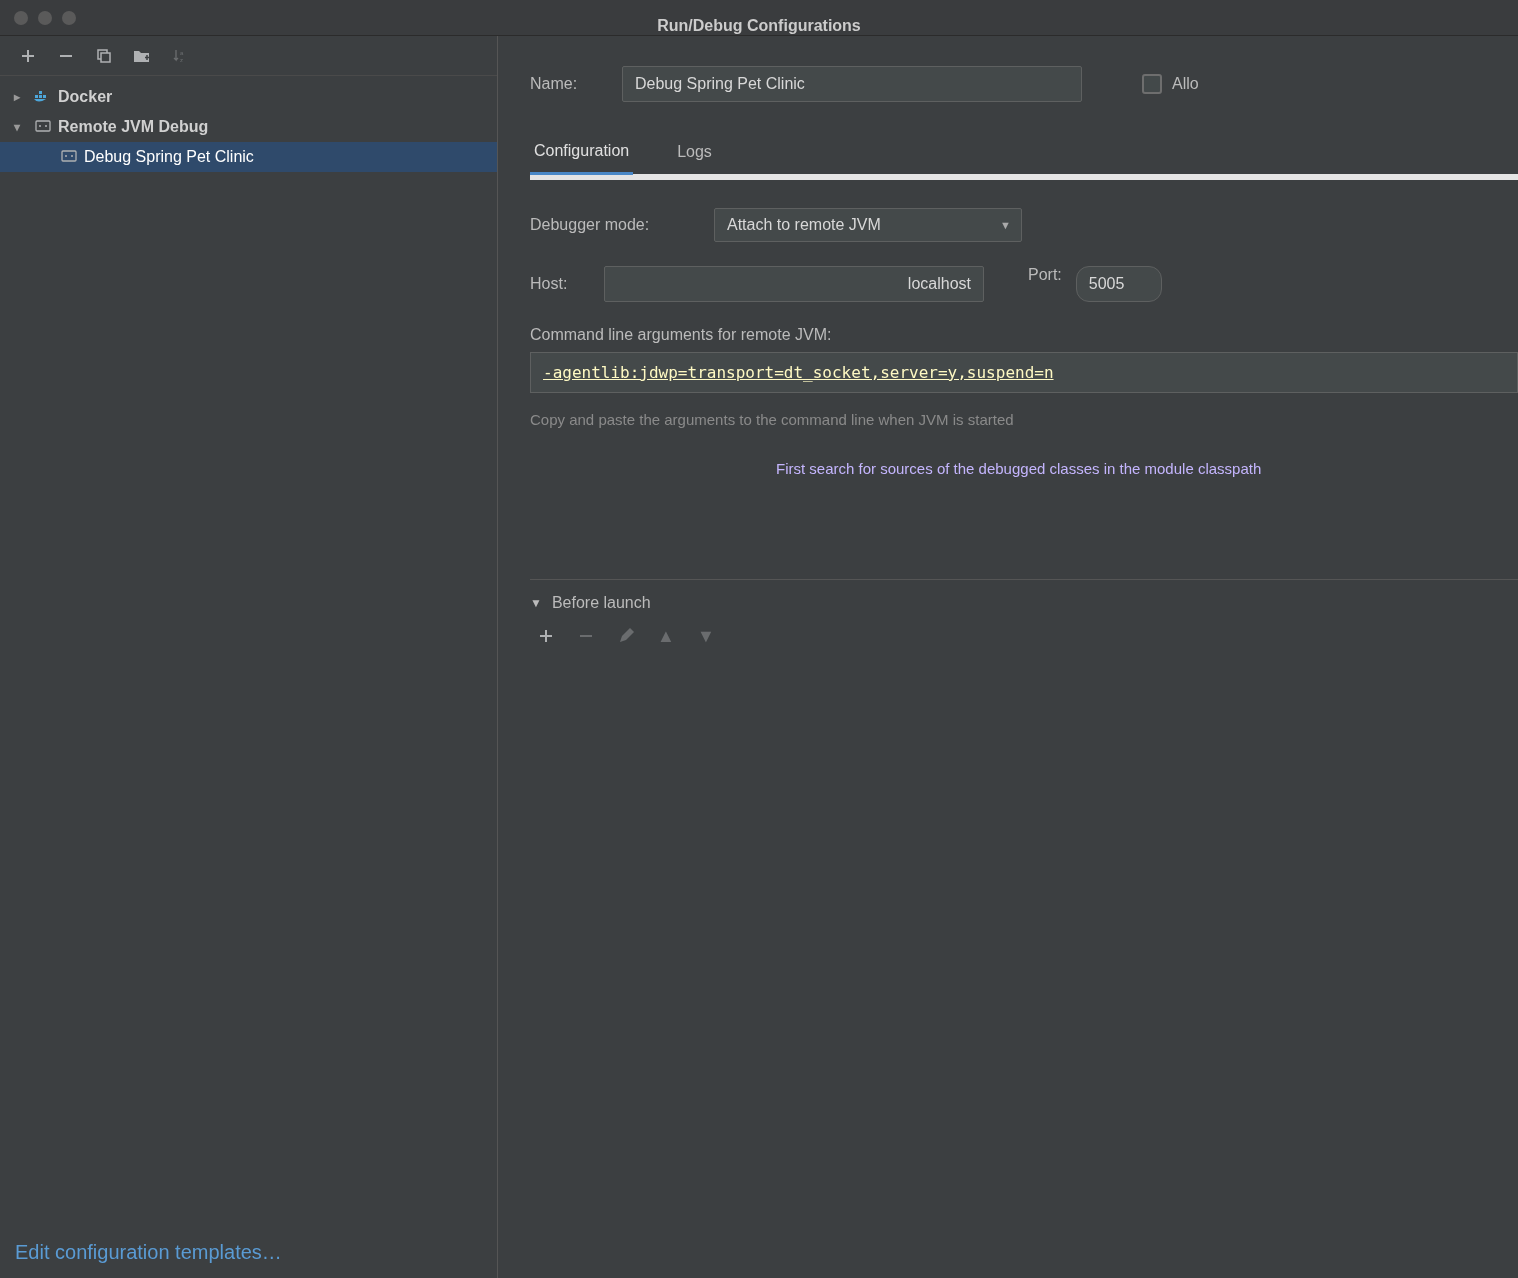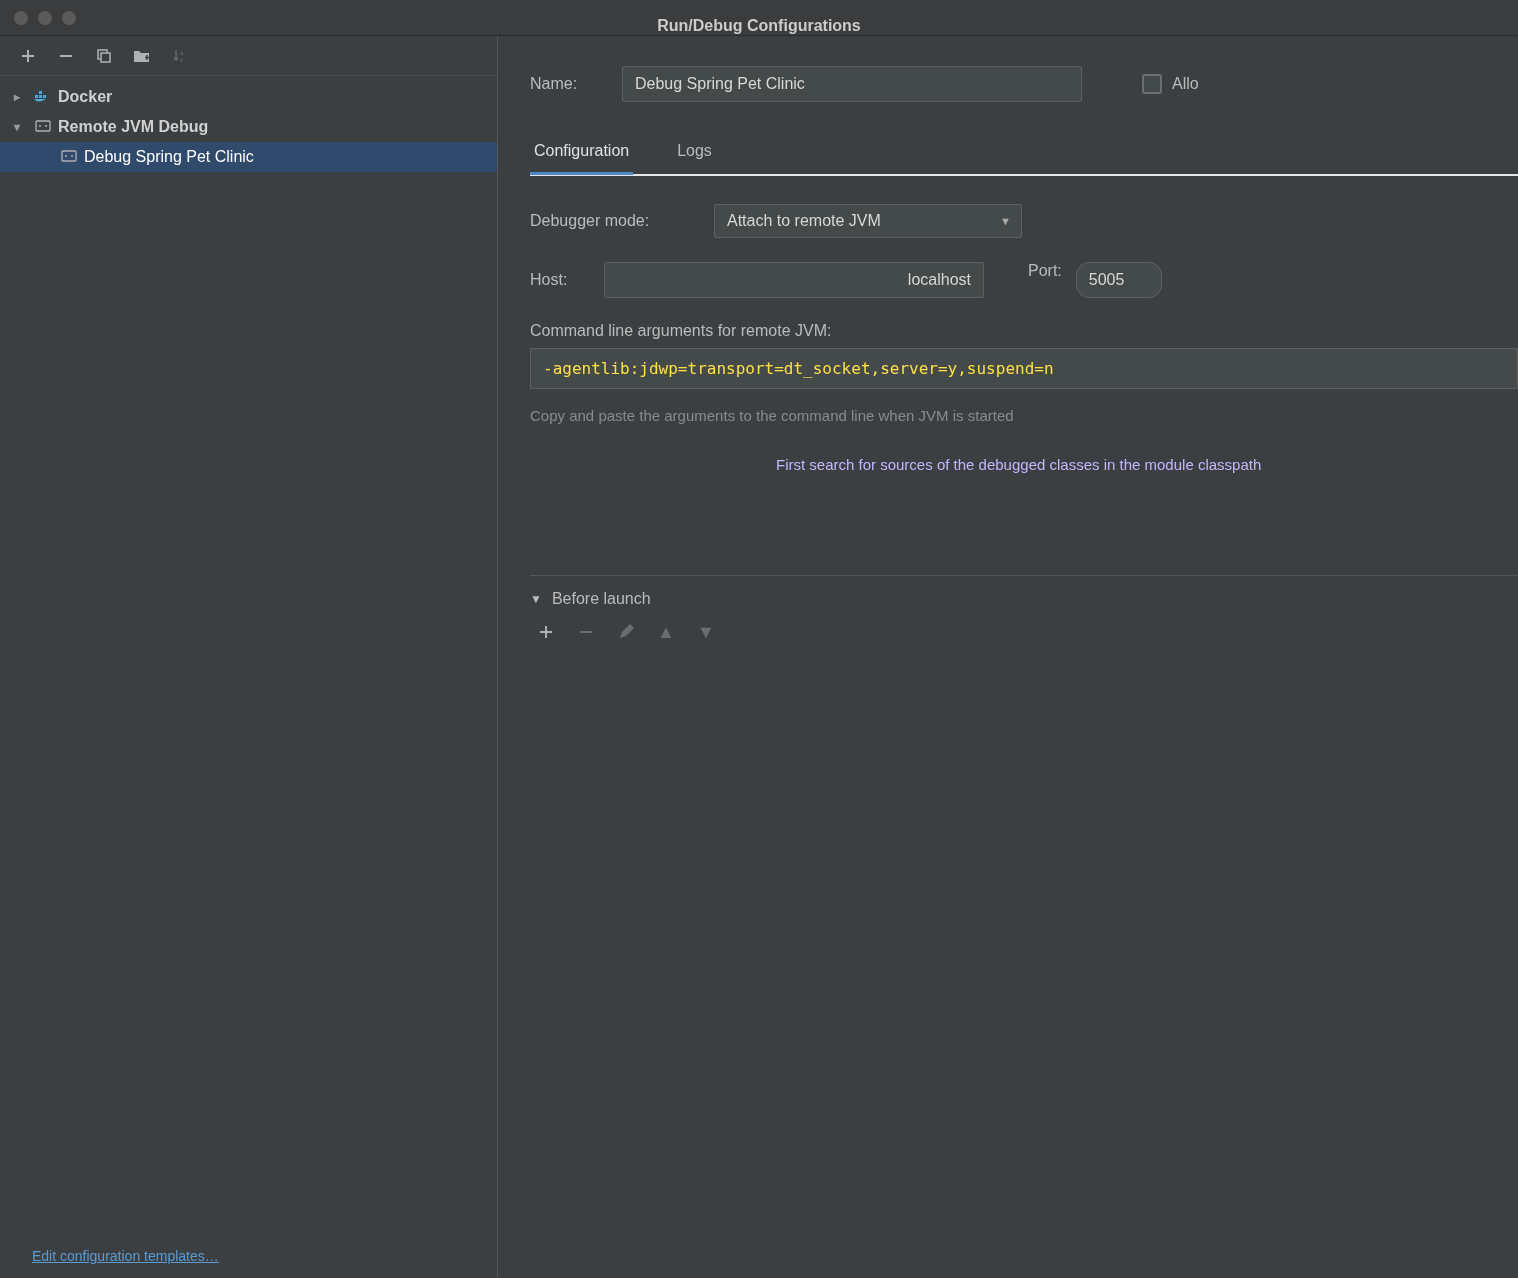--- a/index.html
+++ b/index.html
@@ -95,25 +95,24 @@
     }
     .tree-icon {
       width: 18px;
       height: 18px;
       display: flex;
       align-items: center;
       justify-content: center;
     }
     .indent { width: 40px; display: inline-block; }
     .edit-templates {
-      padding: 14px 32px;
+      padding: 14px 15px;
       color: #5a9bd4;
-      font-size: 14px;
+      font-size: 20px;
       cursor: pointer;
-      text-decoration: underline;
     }
     .content {
       flex: 1;
       padding: 30px 0 0 32px;
       overflow: hidden;
       position: relative;
     }
     .row {
       display: flex;
       align-items: center;
@@ -142,23 +141,24 @@
     .checkbox {
       width: 20px;
       height: 20px;
       border: 2px solid #6e6e6e;
       border-radius: 3px;
       background: #43494a;
     }
     .tabs {
       display: flex;
       gap: 40px;
-      border-bottom: 2px solid #e5e5e5;
+      border-bottom: 6px solid #e5e5e5;
       margin-top: 40px;
       margin-bottom: 28px;
+      align-items: center;
     }
     .tab {
       padding: 0 4px 12px 4px;
       font-size: 16px;
       color: #bbbbbb;
       cursor: pointer;
     }
     .tab.active {
       color: #e0e0e0;
       border-bottom: 3px solid #4a88c7;
@@ -187,26 +187,27 @@
       color: #aaa;
       font-size: 11px;
     }
     .host-input { width: 380px; text-align: right; }
     .port-input { width: 86px; border-radius: 13px; }
     .port-block { margin-left: 30px; display: flex; gap: 14px; }
     .cmdline-label { font-size: 16px; margin-bottom: 8px; }
     .cmdline {
       background: #44494a;
       border: 1px solid #5e6060;
-      color: #fde047;
+      color: #fef9c3;
       padding: 10px 12px;
       font-family: "Menlo", "Consolas", monospace;
       font-size: 16px;
       white-space: nowrap;
       overflow: hidden;
+      text-decoration: underline;
     }
     .hint {
       color: #8a8a8a;
       font-size: 15px;
       margin-top: 18px;
       margin-bottom: 30px;
     }
     .module-select {
       display: flex;
       align-items: center;

